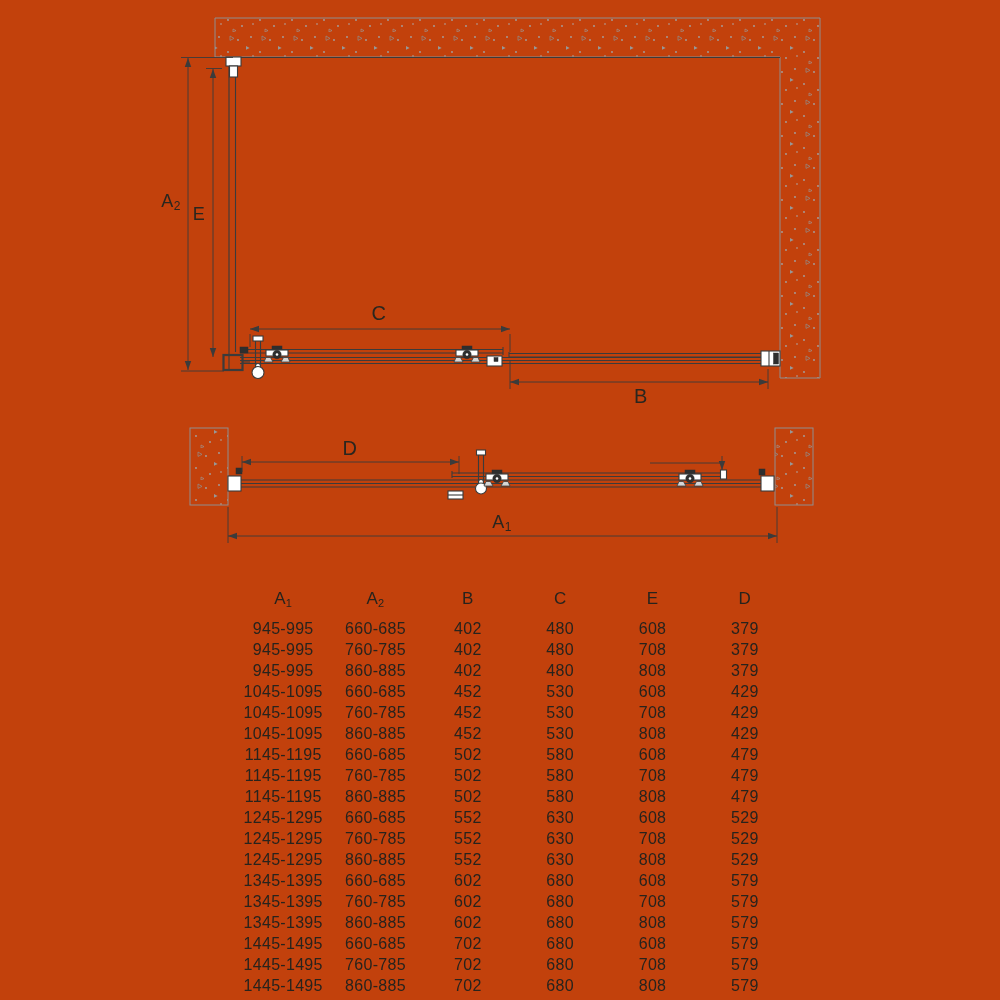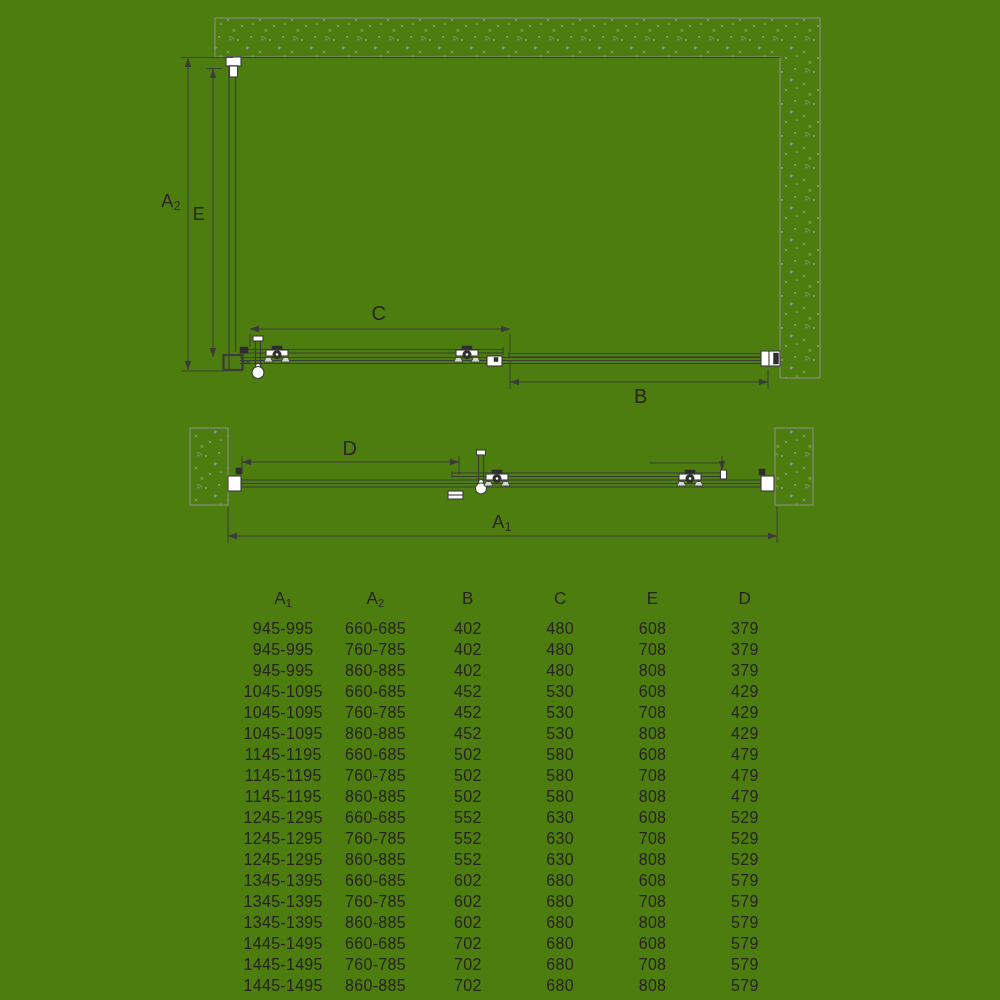--- a/index.html
+++ b/index.html
@@ -1,16 +1,16 @@
 <!DOCTYPE html>
 <html><head>
 <meta charset="utf-8">
 <style>
   html,body{margin:0;padding:0;background:#ffffff;}
-  .canvas{position:relative;width:1000px;height:1000px;background:#4d7c0f;
+  .canvas{position:relative;width:1000px;height:1000px;background:#c2410c;
           font-family:"Liberation Sans",sans-serif;overflow:hidden;}
   svg{position:absolute;left:0;top:0;}
   svg text{font-family:"Liberation Sans",sans-serif;fill:#2a261f;}
   .dim-label{font-size:20px;letter-spacing:.5px;}
   .dim-label-sm{font-size:18px;letter-spacing:.5px;}
   .sub-t{font-size:12px;}
   .ln{stroke:#3b3b3b;stroke-width:1.1;fill:none;}
   .lnf{stroke:#3b3b3b;stroke-width:1.1;fill:#ffffff;}
   .dk{fill:#2e2e2e;stroke:#2e2e2e;stroke-width:.5;}
   .dim{stroke:#3b3b3b;stroke-width:.9;fill:none;}

